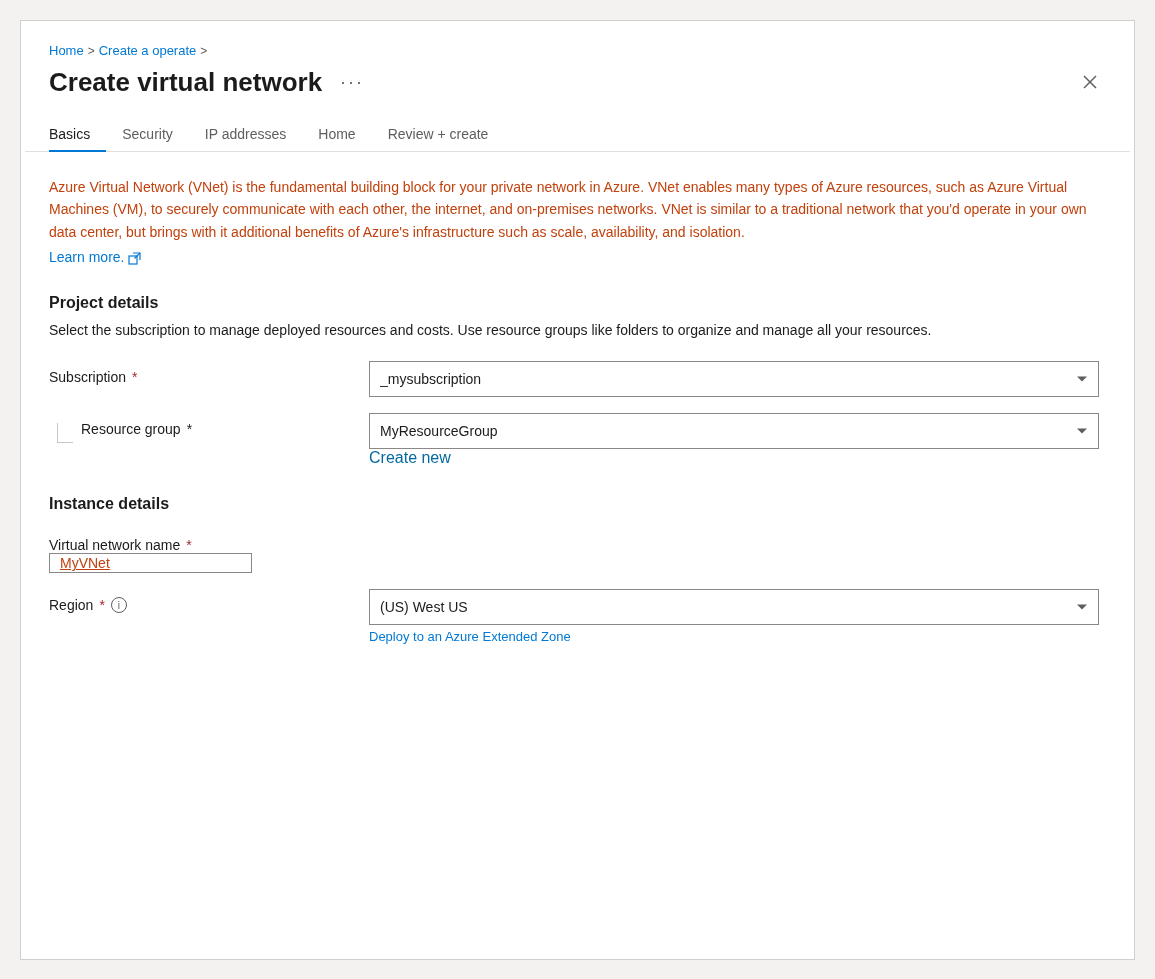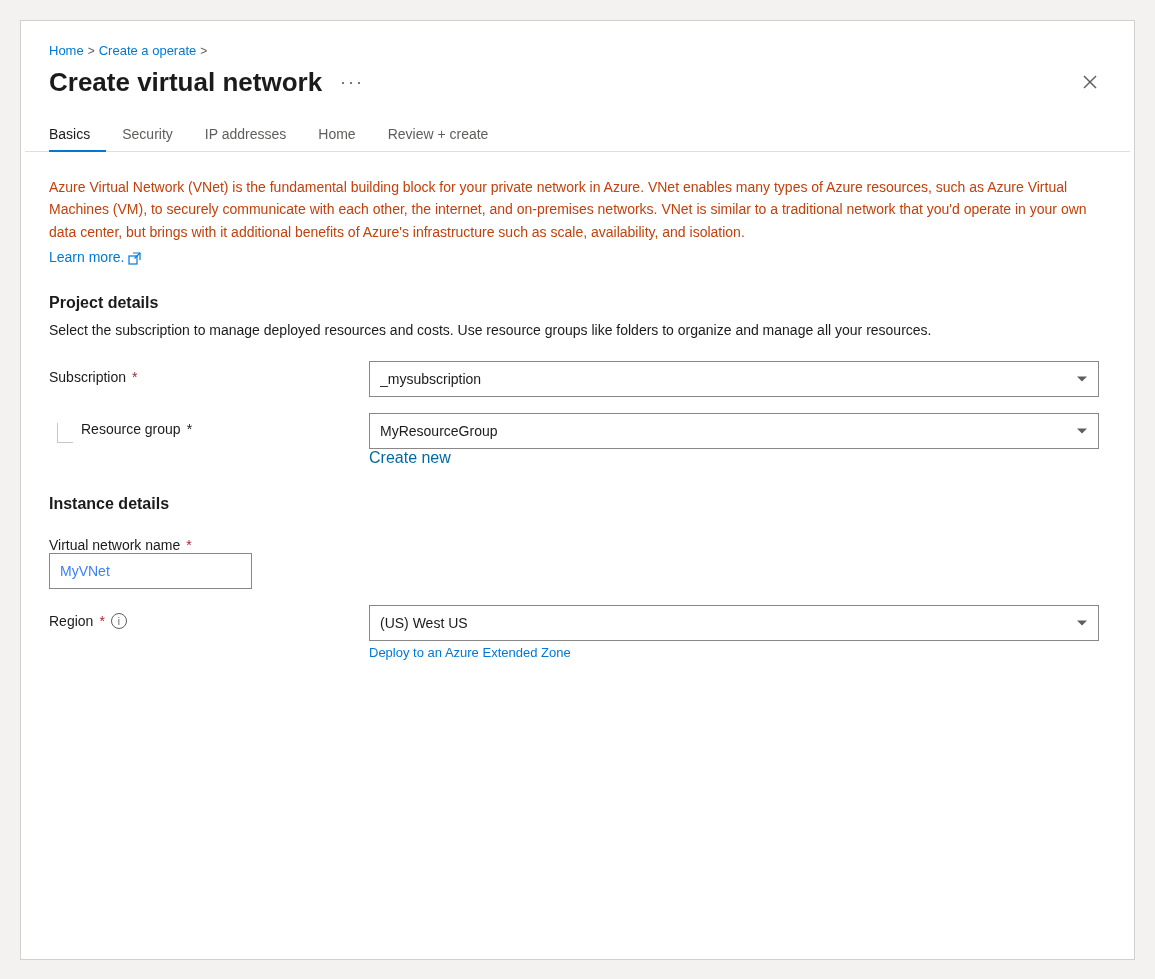--- a/index.html
+++ b/index.html
@@ -186,23 +186,24 @@
       font-size: 16px;
       text-decoration: none;
       cursor: pointer;
       display: inline-block;
     }
     .text-input {
       width: 100%;
       padding: 6px 10px;
       font-size: 14px;
       border: 1px solid #8a8886;
-      height: 36px;
+      height: 20px;
       outline: none;
-      color: #3b82f6;
+      color: #c2410c;
+      text-decoration: underline;
     }
     .resource-group-row {
       display: flex;
       align-items: flex-start;
       margin-bottom: 4px;
     }
     .rg-indent {
       width: 32px;
       min-width: 32px;
       display: flex;

